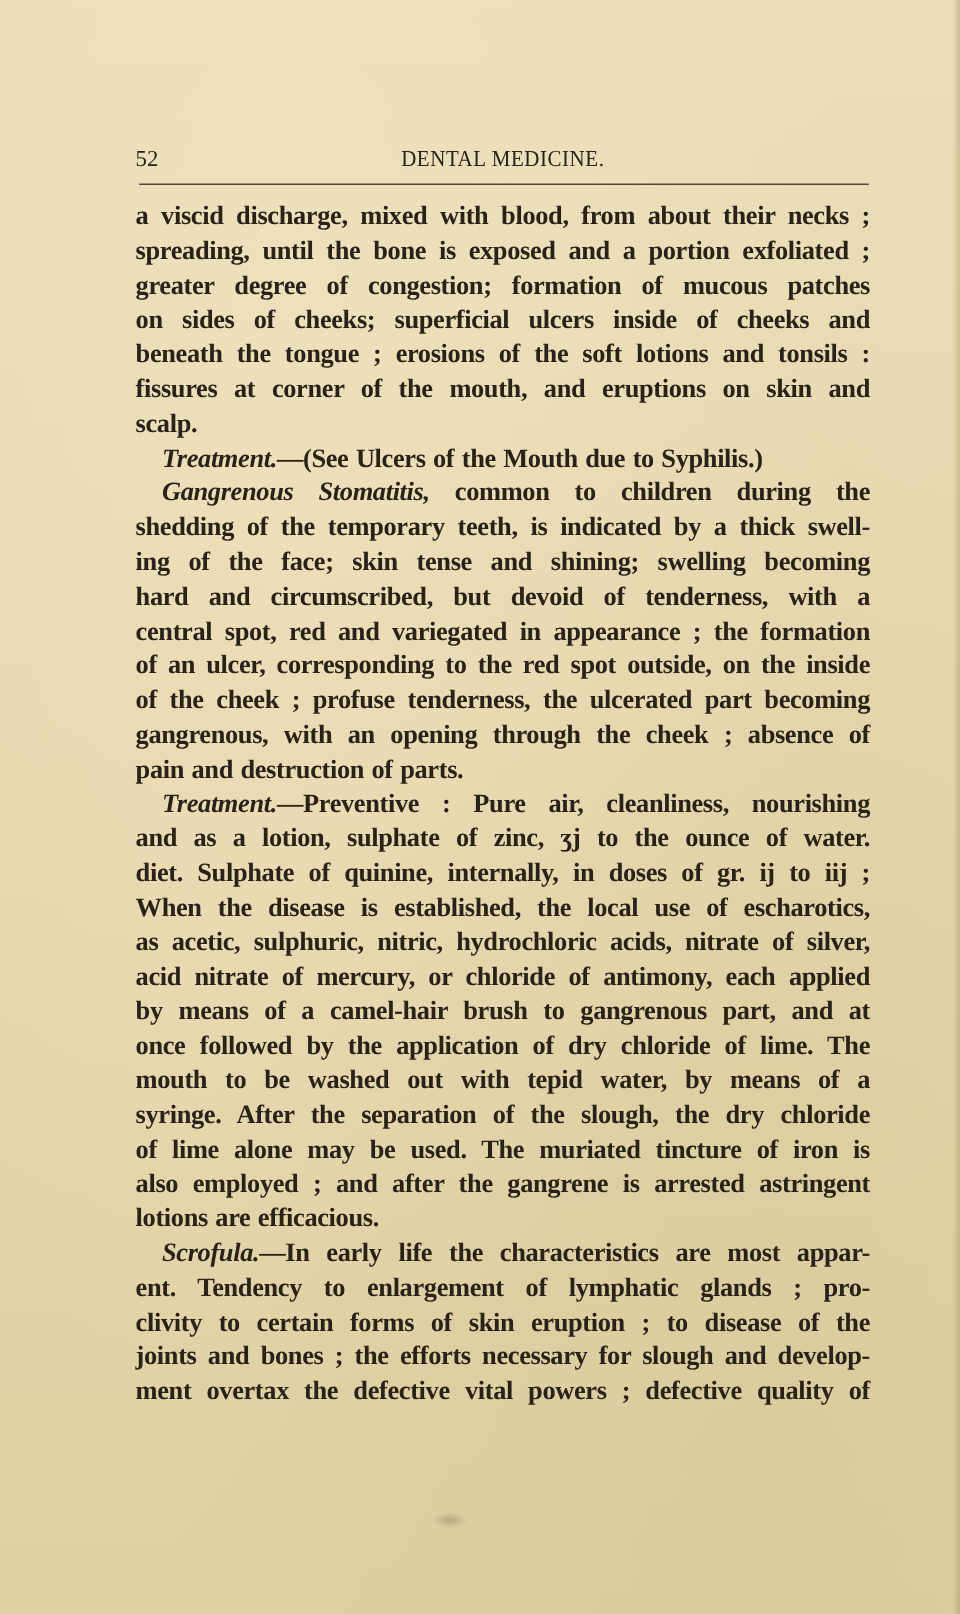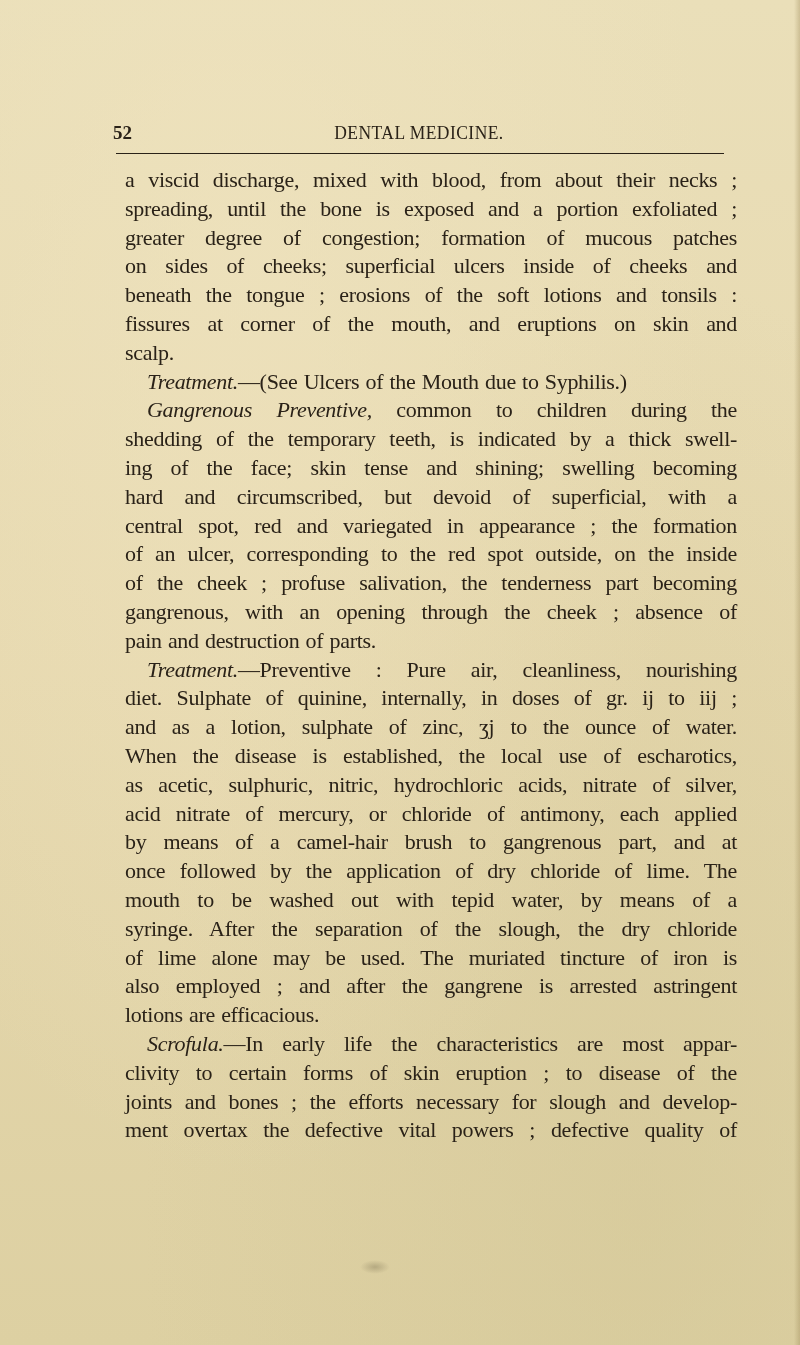--- a/index.html
+++ b/index.html
@@ -39,21 +39,20 @@
       left: 0;
       width: 612px;
       height: 24px;
     }
     .page-number {
       position: absolute;
       left: 0;
       top: 0;
       font-size: 19px;
       letter-spacing: 0px;
-      font-weight: bold;
     }
     .running-title {
       position: absolute;
       left: 0;
       width: 612px;
       top: 0;
       text-align: center;
       font-size: 19px;
       letter-spacing: 0.5px;
       transform: scaleX(0.92);
@@ -62,22 +61,23 @@
       position: absolute;
       top: 153px;
       left: 3px;
       width: 608px;
       height: 0;
       border-top: 1.6px solid #2a2218;
     }
     .body-text {
       position: absolute;
       top: 166px;
-      left: 12px;
+      left: 0;
       width: 612px;
+      font-weight: bold;
     }
     .line {
       height: 28.8px;
       line-height: 28.8px;
       font-size: 22px;
       white-space: nowrap;
       text-align: justify;
       text-align-last: justify;
       letter-spacing: -0.3px;
       word-spacing: 1px;
@@ -125,49 +125,50 @@
       <div class="line">beneath the tongue ; erosions of the soft lotions and tonsils :</div>
       <div class="line">fissures at corner of the mouth, and eruptions on skin and</div>
       <div class="line last">scalp.</div>
     </div>
 
     <div>
       <div class="line last indent"><span class="it">Treatment.</span><span>—(See Ulcers of the Mouth due to Syphilis.)</span></div>
     </div>
 
     <div>
-      <div class="line indent"><span class="it">Gangrenous Preventive,</span><span> common to children during the</span></div>
+      <div class="line indent"><span class="it">Gangrenous Stomatitis,</span><span> common to children during the</span></div>
       <div class="line">shedding of the temporary teeth, is indicated by a thick swell-</div>
       <div class="line">ing of the face; skin tense and shining; swelling becoming</div>
-      <div class="line">hard and circumscribed, but devoid of superficial, with a</div>
+      <div class="line">hard and circumscribed, but devoid of tenderness, with a</div>
       <div class="line">central spot, red and variegated in appearance ; the formation</div>
       <div class="line">of an ulcer, corresponding to the red spot outside, on the inside</div>
-      <div class="line">of the cheek ; profuse salivation, the tenderness part becoming</div>
+      <div class="line">of the cheek ; profuse tenderness, the ulcerated part becoming</div>
       <div class="line">gangrenous, with an opening through the cheek ; absence of</div>
       <div class="line last">pain and destruction of parts.</div>
     </div>
 
     <div>
       <div class="line indent"><span class="it">Treatment.</span><span>—Preventive : Pure air, cleanliness, nourishing</span></div>
+      <div class="line">and as a lotion, sulphate of zinc, ʒj to the ounce of water.</div>
       <div class="line">diet. Sulphate of quinine, internally, in doses of gr. ij to iij ;</div>
-      <div class="line">and as a lotion, sulphate of zinc, ʒj to the ounce of water.</div>
       <div class="line">When the disease is established, the local use of escharotics,</div>
       <div class="line">as acetic, sulphuric, nitric, hydrochloric acids, nitrate of silver,</div>
       <div class="line">acid nitrate of mercury, or chloride of antimony, each applied</div>
       <div class="line">by means of a camel-hair brush to gangrenous part, and at</div>
       <div class="line">once followed by the application of dry chloride of lime. The</div>
       <div class="line">mouth to be washed out with tepid water, by means of a</div>
       <div class="line">syringe. After the separation of the slough, the dry chloride</div>
       <div class="line">of lime alone may be used. The muriated tincture of iron is</div>
       <div class="line">also employed ; and after the gangrene is arrested astringent</div>
       <div class="line last">lotions are efficacious.</div>
     </div>
 
     <div>
       <div class="line indent"><span class="it">Scrofula.</span><span>—In early life the characteristics are most appar-</span></div>
+      <div class="line">ent. Tendency to enlargement of lymphatic glands ; pro-</div>
       <div class="line">clivity to certain forms of skin eruption ; to disease of the</div>
       <div class="line">joints and bones ; the efforts necessary for slough and develop-</div>
       <div class="line">ment overtax the defective vital powers ; defective quality of</div>
     </div>
 
   </div>
 </div>
 
 <div class="smudge"></div>
 

